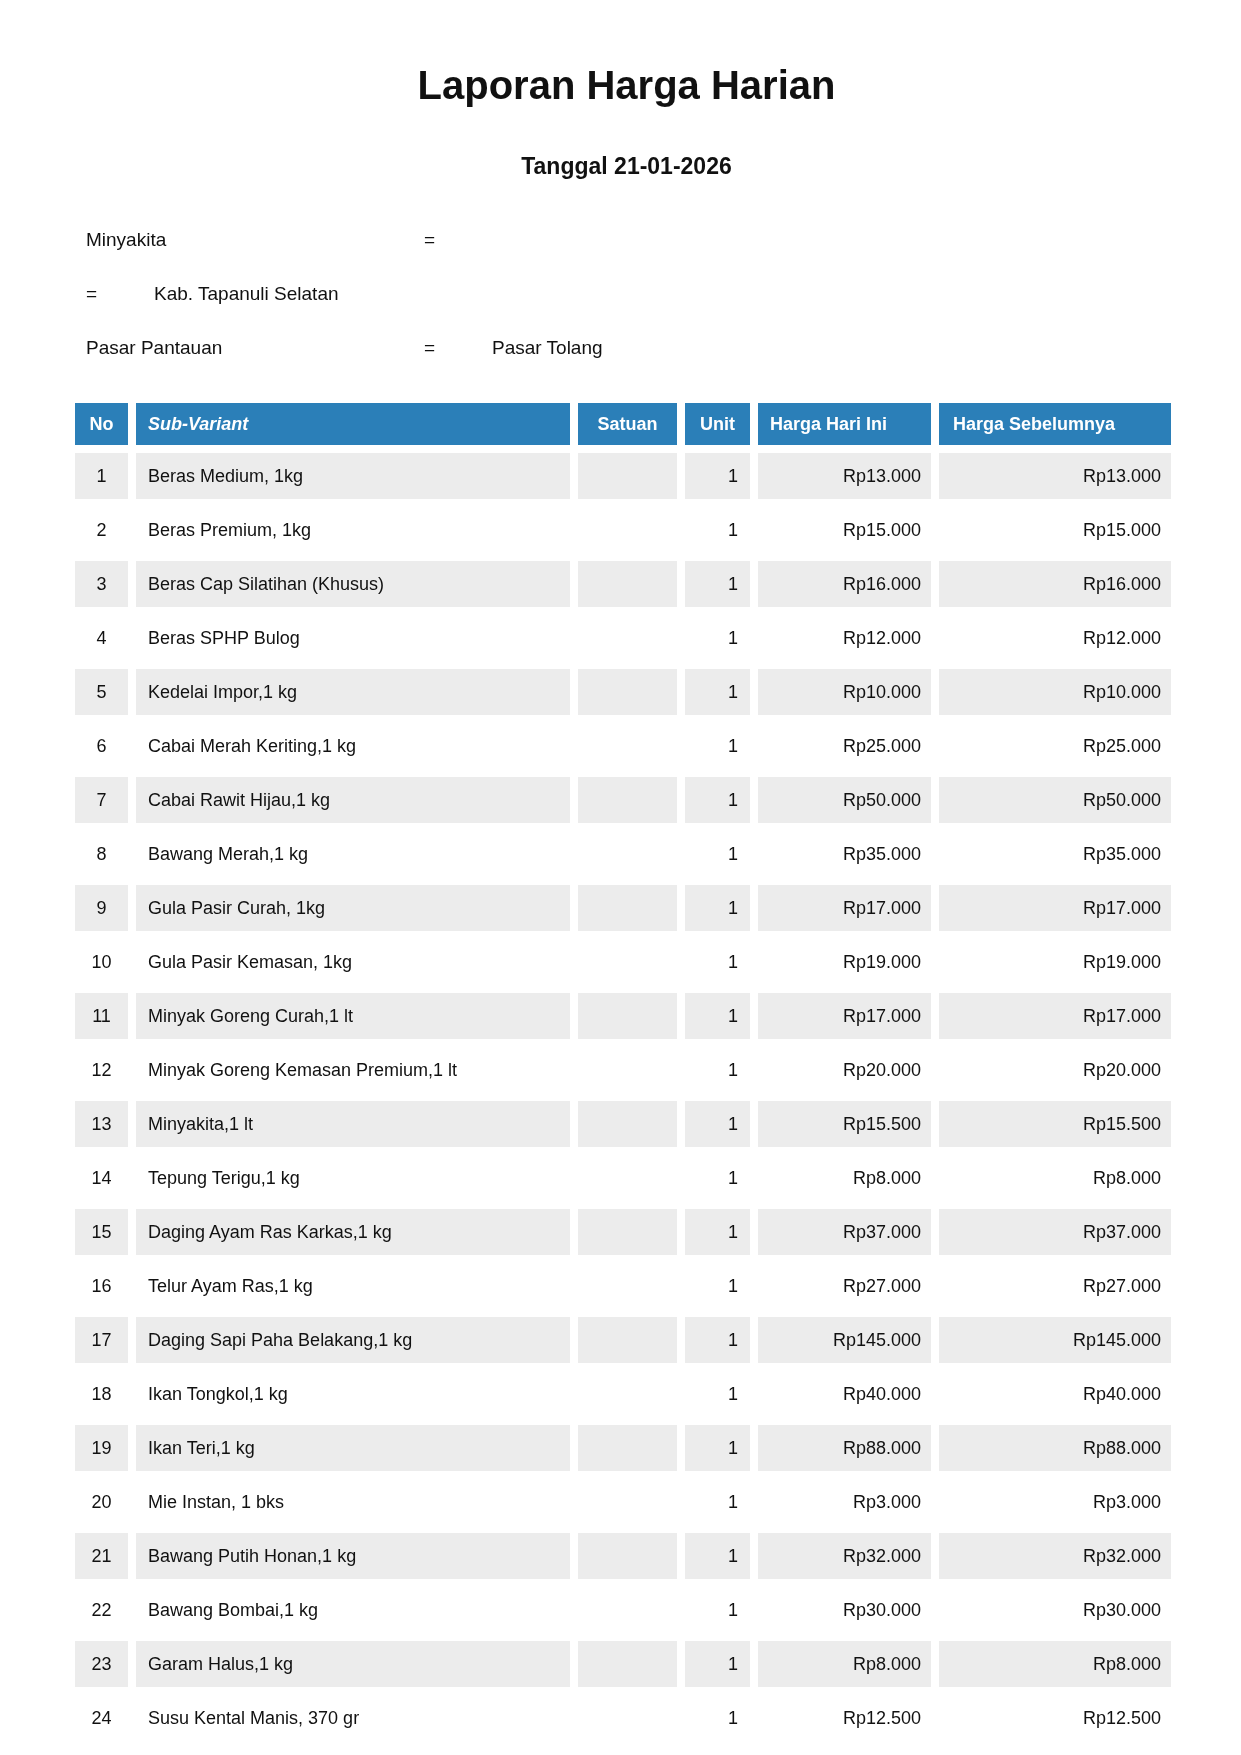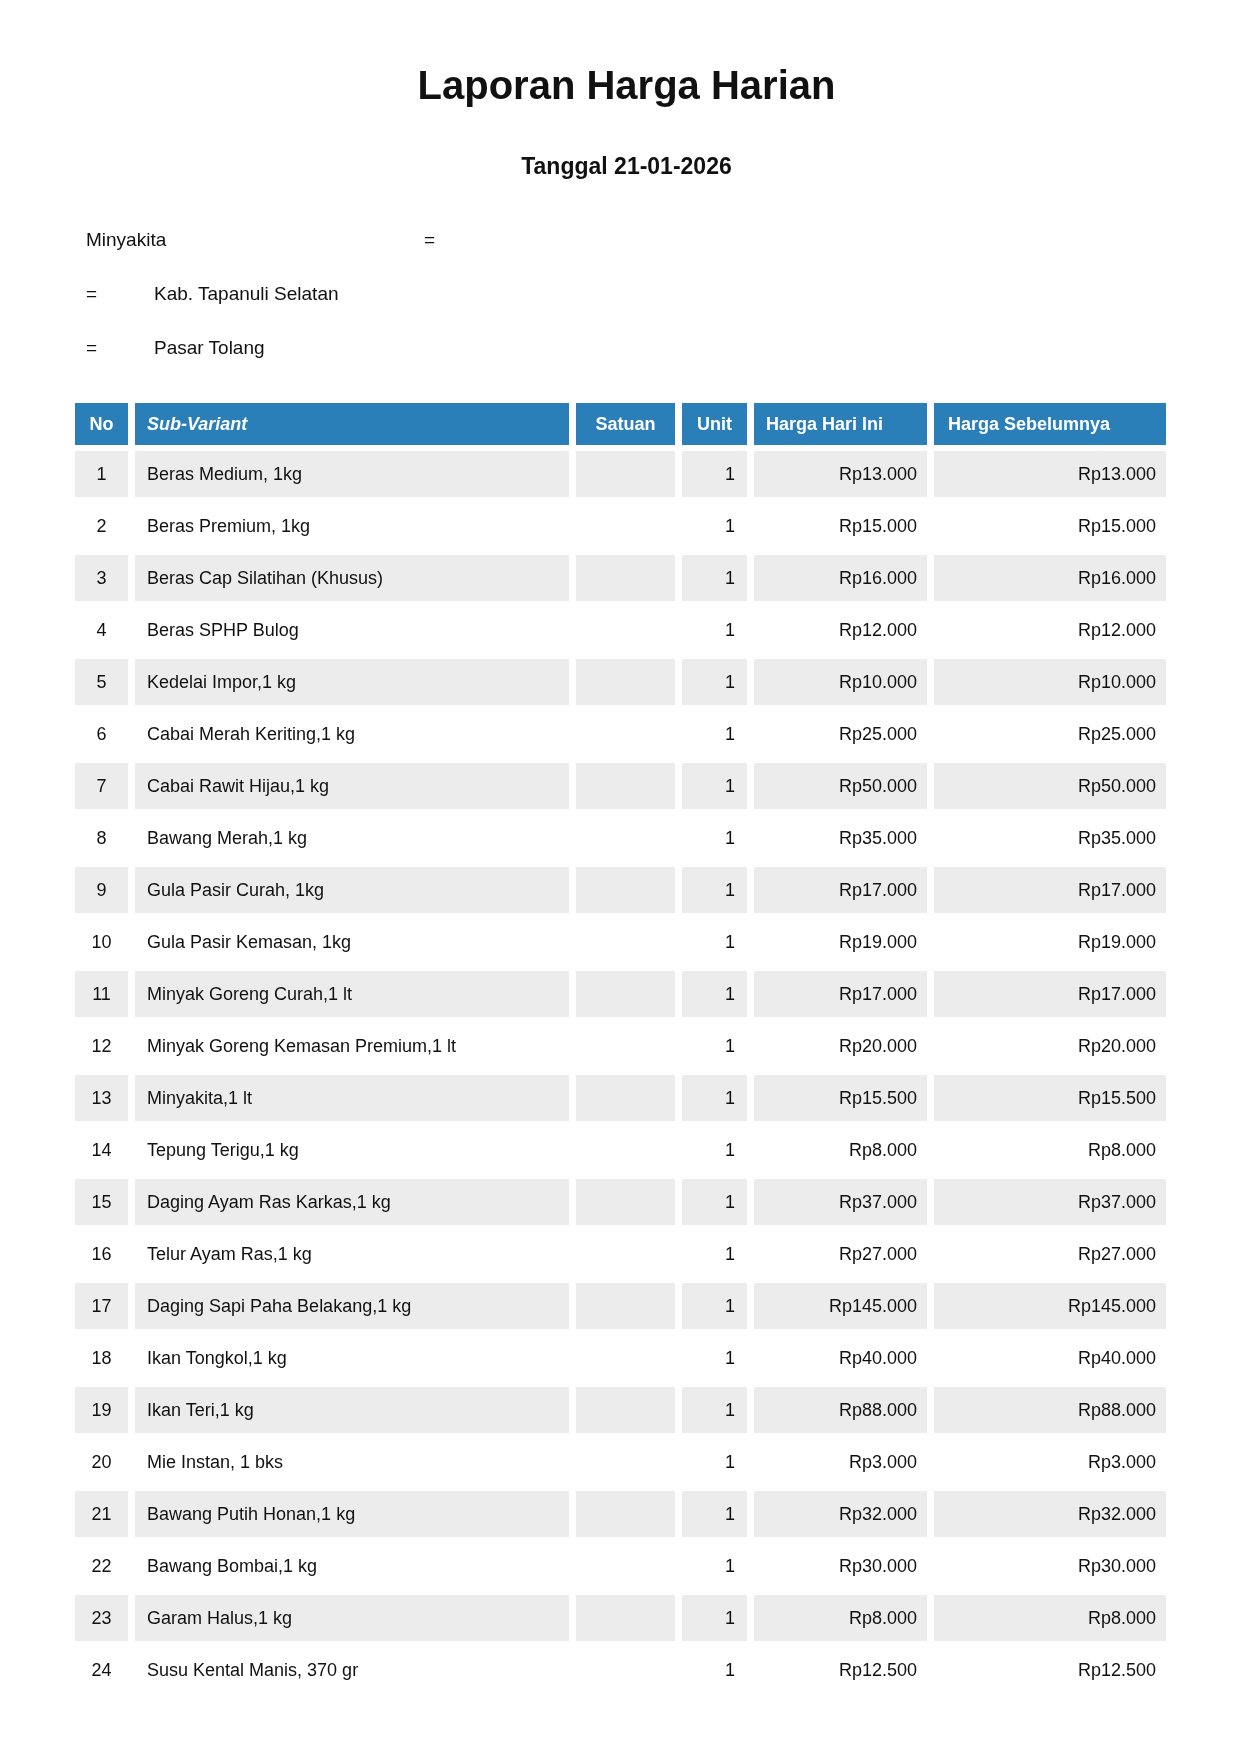--- a/index.html
+++ b/index.html
@@ -41,20 +41,21 @@
   .meta-eq{width:68px;}
   .meta-value{flex:1;}
   .price-table{
     position:absolute;left:75px;top:403px;
     display:grid;
     grid-template-columns:53px 434px 99px 65px 173px 232px;
     grid-template-rows:42px;
     grid-auto-rows:46px;
     column-gap:7px;row-gap:6px;
     font-size:18px;
+    gap:8px;
   }
   .hcell{
     background:var(--header-bg);
     color:var(--header-text);
     font-weight:bold;
     display:flex;align-items:center;
   }
   .cell{
     display:flex;align-items:center;
     color:var(--text);
@@ -87,20 +88,21 @@
   <div class="meta" data-name="report-meta">
     <div class="meta-row" data-name="meta-row-provinsi">
       <span class="meta-label" data-name="meta-label">Minyakita</span>
       <span class="meta-eq" data-name="equals-sign">=</span>
     </div>
     <div class="meta-row" data-name="meta-row-kabupaten">
       <span class="meta-eq" data-name="equals-sign">=</span>
       <span class="meta-value" data-name="meta-value">Kab. Tapanuli Selatan</span>
     </div>
     <div class="meta-row" data-name="meta-row-pasar">
+      <span class="meta-label" data-name="meta-label">Pasar Pantauan</span>
       <span class="meta-eq" data-name="equals-sign">=</span>
       <span class="meta-value" data-name="meta-value">Pasar Tolang</span>
     </div>
   </div>
 
   <div class="price-table" data-name="price-table" id="price-table">
     <div class="hcell c1" data-name="col-header-no">No</div>
     <div class="hcell c2" data-name="col-header-sub-variant">Sub-Variant</div>
     <div class="hcell c3" data-name="col-header-satuan">Satuan</div>
     <div class="hcell c4" data-name="col-header-unit">Unit</div>

